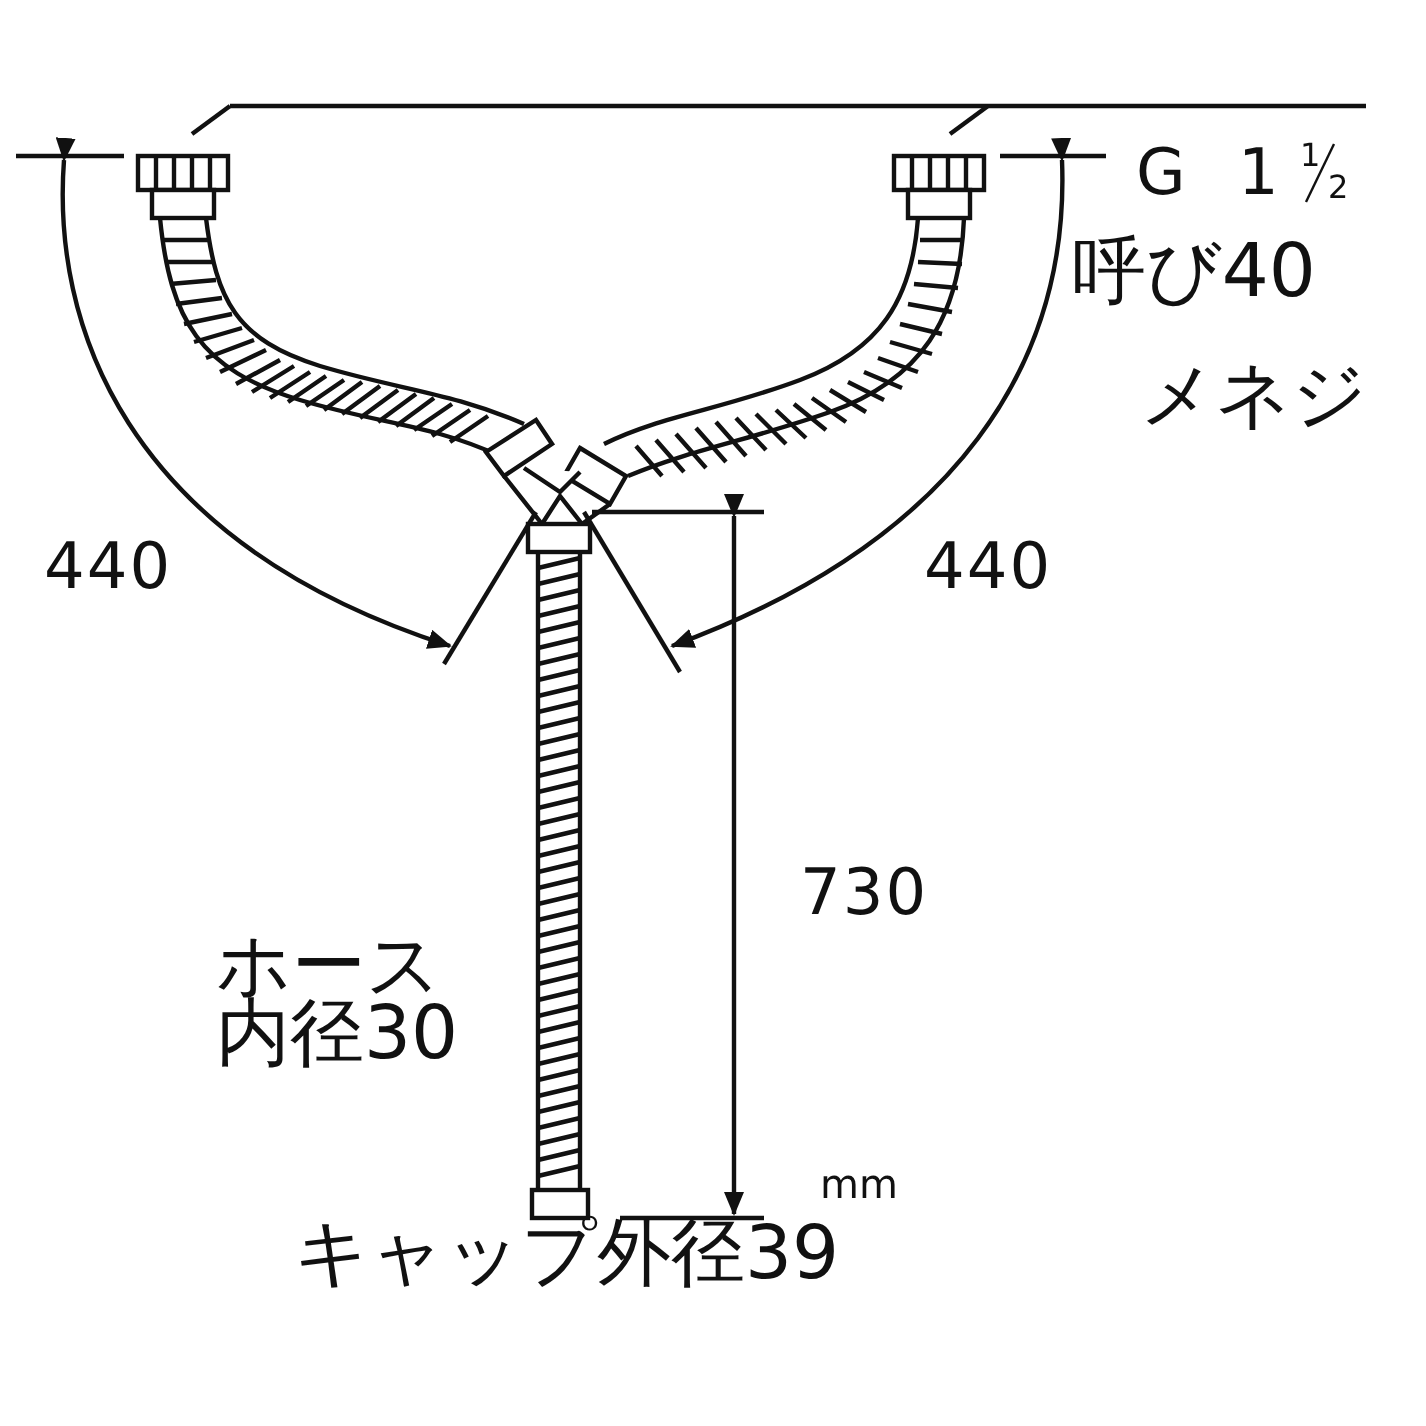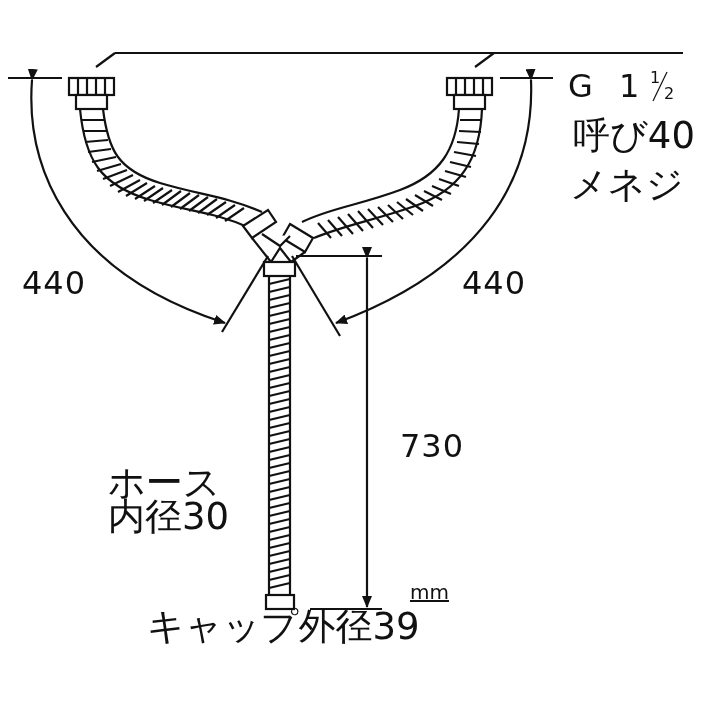--- a/index.html
+++ b/index.html
@@ -95,21 +95,21 @@
   </g>
 </svg>
 
 <div class="lbl dim" style="left:22px; top:267px;">440</div>
 <div class="lbl dim" style="left:462px; top:267px;">440</div>
 <div class="lbl dim" style="left:400px; top:430px;">730</div>
 
 <div class="lbl dim" style="left:568px; top:70px; letter-spacing:8px;">G 1</div>
 <div class="lbl frac" style="left:650px; top:70px;">1</div>
 <div class="lbl frac" style="left:664px; top:86px;">2</div>
-<div class="lbl jp" style="left:536px; top:117px;margin-left:37px;">呼び40</div>
-<div class="lbl jp" style="left:570px; top:166px;">メネジ</div>
+<div class="lbl jp" style="left:536px; top:117px;">呼び40</div>
+<div class="lbl jp" style="left:570px; top:179px;">メネジ</div>
 
 <div class="lbl jp" style="left:108px; top:464px;">ホース</div>
 <div class="lbl jp" style="left:108px; top:498px;">内径30</div>
 
-<div class="lbl unit" style="left:410px; top:582px;text-decoration:underline;">mm</div>
+<div class="lbl unit" style="left:410px; top:582px;">mm</div>
 
 <div class="lbl jp" style="left:147px; top:608px;text-align:right;">キャップ外径39</div>
 
 </body></html>

